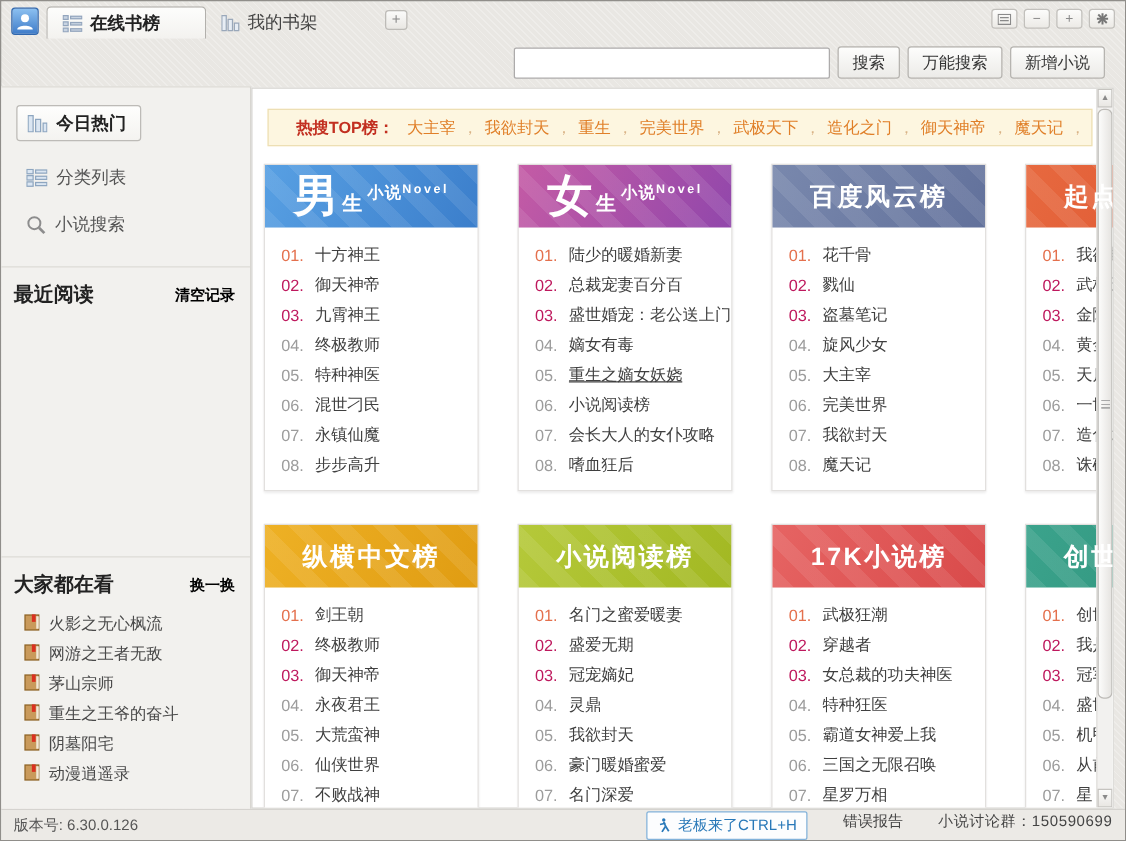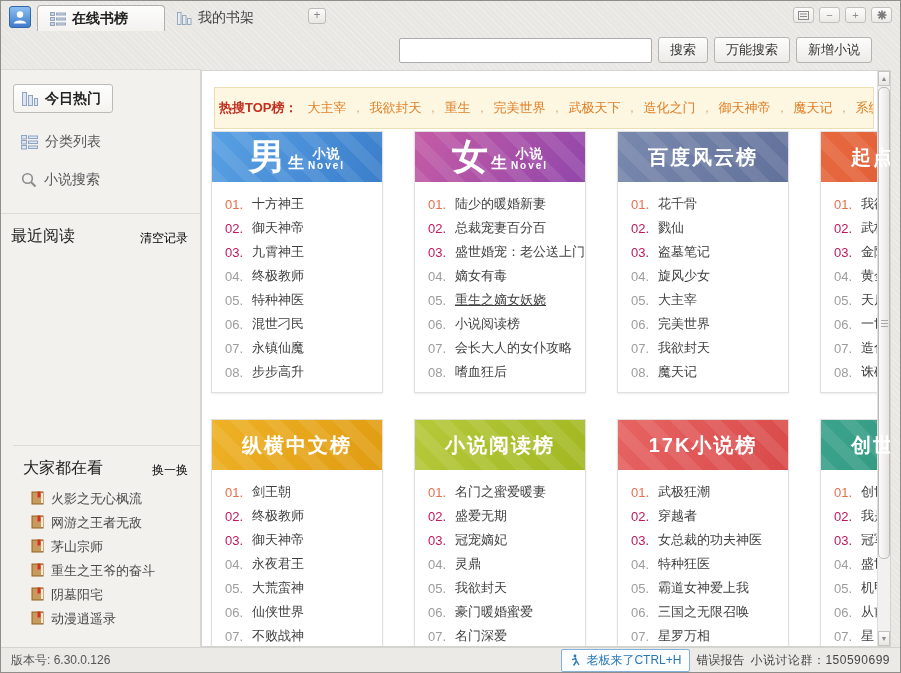--- a/index.html
+++ b/index.html
@@ -23,69 +23,69 @@
   .newtab-btn { width:18px; height:16px; margin:0 0 7px 42px; border:1px solid #bdbbb7;
     border-radius:3px; background:linear-gradient(#fbfbfa,#e9e7e3); color:#8a8a8a;
     font-size:12px; line-height:13px; text-align:center; cursor:default; }
   .win-controls { margin-left:auto; display:flex; gap:5px; align-self:flex-start; padding-top:6px; }
   .win-btn { width:21px; height:16px; border:1px solid #c2c0bc; border-radius:3px;
     background:linear-gradient(#fcfcfb,#eceae6); color:#8a8a8a; font-size:11px;
     display:flex; align-items:center; justify-content:center; }
 
   
   .toolbar { height:38px; flex:none; display:flex; align-items:center;
-    justify-content:flex-end; padding:0 28px; gap:6px; }
+    justify-content:flex-end; padding:0 16px; gap:6px; }
   .search-input { width:253px; height:25px; border:1px solid #adabab; border-radius:2px;
     background:#fff; padding:0 6px; font-size:13px; }
   .tool-btn { height:26px; padding:0 11px; font-size:13px; color:#333;
     border:1px solid #b6b4b0; border-radius:3px;
     background:linear-gradient(#fdfdfc,#ecebe8); }
 
   
   .body-row { flex:1; display:flex; min-height:0; }
   .sidebar { width:200px; flex:none; background:#f2f1ee; border-right:1px solid #d8d6d1;
     position:relative; border-top:1px solid #dddbd6; }
   .side-btn { display:flex; align-items:center; gap:7px; width:100px; height:29px;
     margin:14px 0 0 12px; padding:0 8px; background:linear-gradient(#fefefd,#f4f3f0);
     border:1px solid #bdbbb7; border-radius:3px; font-size:14px; font-weight:bold; color:#222; }
   .side-item { display:flex; align-items:center; gap:7px; margin:20px 0 0 20px;
     font-size:14px; color:#555; }
   .side-divider { margin:24px 0 0 0; border-top:1px solid #dddbd6; }
-  .side-head { display:flex; align-items:flex-end; justify-content:space-between;
-    padding:12px 12px 0 10px; }
+  .side-head { display:flex; align-items:center; justify-content:space-between;
+    padding:12px 12px 0 10px;font-weight:bold; }
   .side-head .h { font-size:16px; color:#222; }
   .side-head .lnk { font-size:12px; color:#000000; }
-  .side-bottom { position:absolute; left:12px; right:0; bottom:0; height:202px;
+  .side-bottom { position:absolute; left:0; right:0; bottom:0; height:202px;
     border-top:1px solid #dddbd6; }
   .book-list { list-style:none; margin:8px 0 0 18px; }
   .book-list li { display:flex; align-items:center; gap:6px; height:24px;
     font-size:13px; color:#4a4a4a; }
 
   
   .main { flex:1; position:relative; overflow:hidden; background:#fff;
     border:1px solid #d5d3cf; margin:1px 9px 0 0; }
-  .hotbar { position:absolute; left:12px; top:16px; right:16px; height:42px;
+  .hotbar { position:absolute; left:12px; top:16px; right:16px; height:30px;
     background:#fdf6e0; border:1px solid #eddfb4; display:flex; align-items:center;
-    padding:0 4px; font-size:13px; white-space:nowrap; overflow:hidden; }
+    padding:0 22px; font-size:13px; white-space:nowrap; overflow:hidden; }
   .hot-label { color:#c22f20; font-weight:bold; margin-right:8px; }
   .hot-link { color:#e07f28; margin:0 2px; }
   .hot-sep { color:#d9b387; margin:0 3px; }
 
   .cards { position:absolute; left:9px; top:60px; width:820px;
     display:flex; flex-wrap:wrap; gap:26px 31px; }
   .card { width:172px; background:#fff; border:1px solid #e2e0de;
     box-shadow:0 1px 2px rgba(0,0,0,.08); }
   .card-head { height:50px; position:relative; display:flex; align-items:center;
     justify-content:center; color:#fff; overflow:hidden; }
   .card-head::after { content:""; position:absolute; inset:0;
     background:repeating-linear-gradient(45deg, rgba(255,255,255,.09) 0 12px, transparent 12px 24px); }
   .card-title { font-size:20px; font-weight:bold; letter-spacing:2px; position:relative; z-index:1; white-space:nowrap; }
   .head-big { font-size:36px; font-weight:bold; line-height:1; }
   .head-small { font-size:16px; margin:14px 2px 0 1px; }
-  .head-stack { display:flex; flex-direction:column; margin-top:8px; line-height:1.05; text-align:center; }
+  .head-stack { display:flex; margin-top:8px; line-height:1.05; text-align:left; }
   .head-stack .cn { font-size:13px; font-weight:bold; letter-spacing:1px; }
   .head-stack .en { font-size:10px; }
   .rank-list { list-style:none; padding:10px 0 8px 0; }
   .rank-list li { height:24px; display:flex; align-items:center; padding-left:13px;
     font-size:13px; white-space:nowrap; }
   .num { width:27px; flex:none; }
   .num.n1 { color:#e4704d; }
   .num.n23 { color:#be185d; }
   .num.nx { color:#9c9c9c; }
   .novel-link { color:#3f3f3f; text-decoration:none; overflow:hidden; }
@@ -102,21 +102,21 @@
   .sb-thumb { position:absolute; left:0; width:12px; top:16px; height:472px;
     background:linear-gradient(90deg,#fcfcfb,#e6e4e1); border:1px solid #bdbbb7;
     border-radius:5px; display:flex; align-items:center; justify-content:center; }
   .sb-grip { width:7px; height:7px;
     background:repeating-linear-gradient(#a8a8a8 0 1px, transparent 1px 3px); }
 
   
   .statusbar { height:25px; flex:none; display:flex; align-items:center;
     padding:0 10px; font-size:12px; color:#555; border-top:1px solid #d5d3cf;
     background:#eceae6; }
-  .status-right { margin-left:auto; display:flex; align-items:center; gap:6px; }
+  .status-right { margin-left:auto; display:flex; align-items:flex-start; gap:28px; }
   .boss-btn { display:flex; align-items:center; gap:4px; padding:2px 8px;
     border:1px solid #82b2da; border-radius:2px; background:#fcfdfe;
     color:#2878b8; font-size:12px; }
   .status-link { color:#444; }
   .mono-num { letter-spacing:.5px; }
 </style>
 </head>
 <body>
 
 <div class="window">

